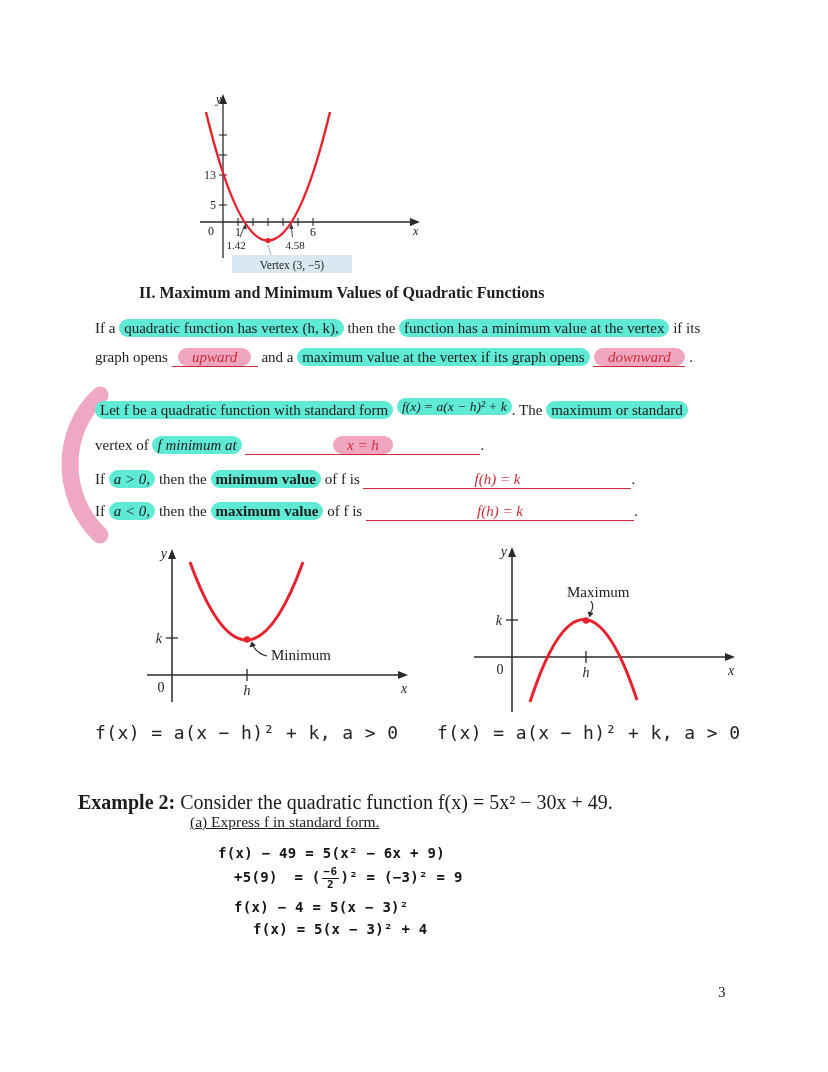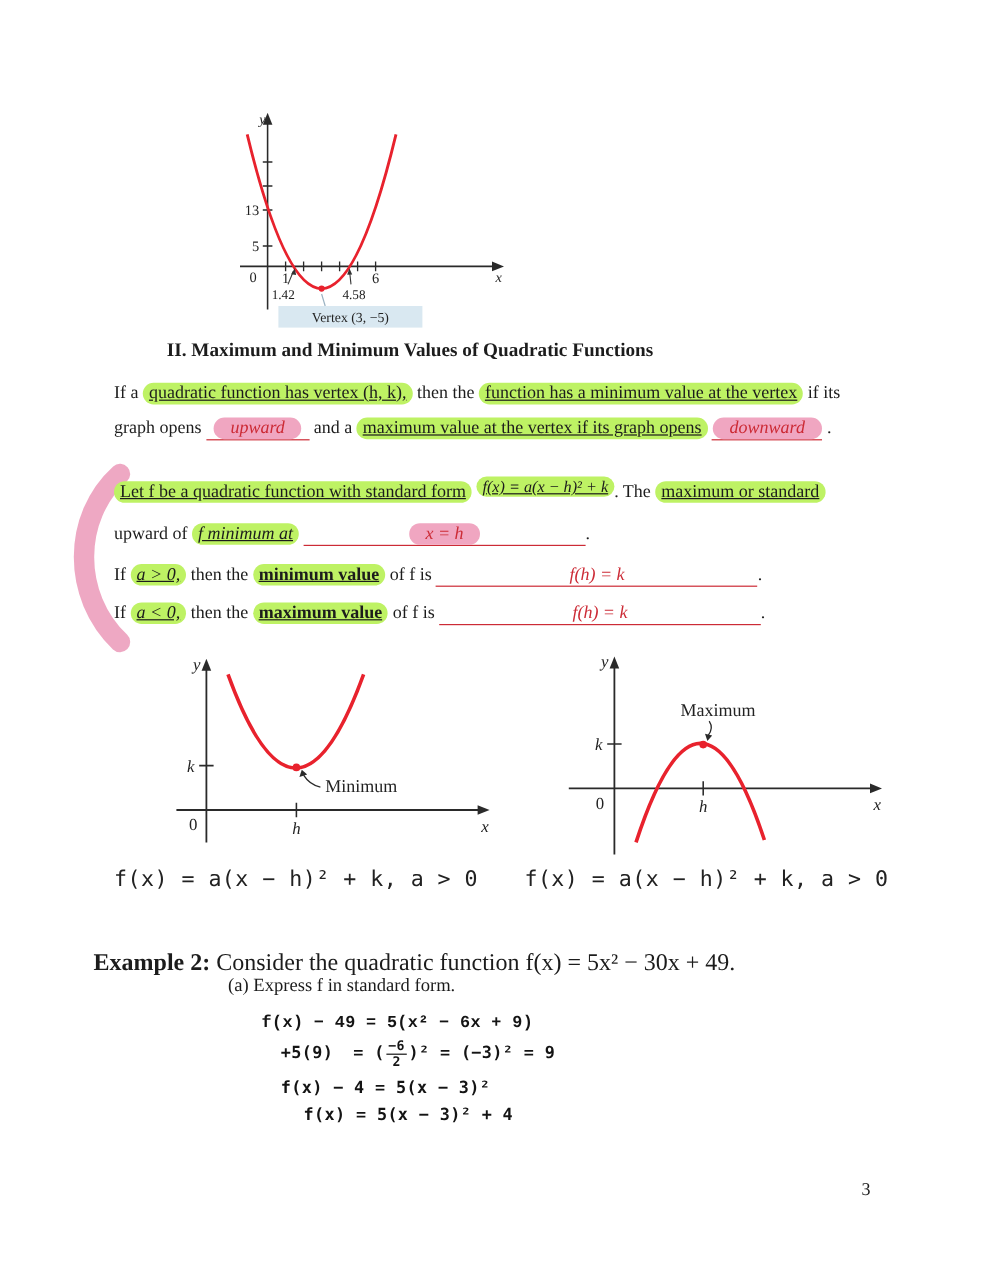--- a/index.html
+++ b/index.html
@@ -1,20 +1,20 @@
 <!DOCTYPE html>
 <html><head>
 <meta charset="utf-8">
 <style>
   html,body{margin:0;padding:0;}
   body{width:828px;height:1072px;background:#ffffff;position:relative;
        font-family:"Liberation Serif",serif;color:#1c1c1c;overflow:hidden;}
   .abs{position:absolute;}
   .line{white-space:nowrap;font-size:15px;color:#1c1c1c;}
-  .hl{background:#bef264;border-radius:9px;padding:1px 5px;text-decoration:underline;}
+  .hl{background:#5eead4;border-radius:9px;padding:1px 5px;}
   .hl-b{font-weight:bold;}
   .blank{display:inline-block;border-bottom:1.6px solid #cc2b36;text-align:center;
          vertical-align:baseline;height:17px;line-height:17px;}
   .blank .ans{font-style:italic;color:#cc2b36;}
   .blank .blob{background:#f0a6c1;border-radius:9px;padding:1px 14px;}
   .heading{font-weight:bold;font-size:16px;margin-left:44px;}
   .formula-mono{font-family:"DejaVu Sans Mono",monospace;font-size:18px;color:#222;
                 letter-spacing:0.4px;}
   .std-form{font-style:italic;font-size:13.5px;position:relative;top:-4px;}
   .hand{font-family:"DejaVu Sans Mono",monospace;font-weight:700;font-size:14px;
@@ -87,21 +87,21 @@
 
 <svg class="abs" style="left:36px;top:385px;" width="80" height="160" viewBox="0 0 80 160">
   <path d="M64,10 C24,46 24,112 64,150" fill="none" stroke="#ec9fbc" stroke-width="17" stroke-linecap="round" opacity="0.9"></path>
 </svg>
 
 <div class="abs line" style="left:95px;top:402px;">
   <span class="hl">Let f be a quadratic function with standard form</span>
   <span class="hl std-form">f(x) = a(x − h)² + k</span><span>. The </span><span class="hl">maximum or standard</span>
 </div>
 <div class="abs line" style="left:95px;top:437px;">
-  <span>upward of </span><span class="hl ital">f minimum at</span>
+  <span>vertex of </span><span class="hl ital">f minimum at</span>
   <span class="blank" style="width:235px;"><span class="blob ans">x = h</span></span><span>.</span>
 </div>
 <div class="abs line" style="left:95px;top:471px;">
   <span>If </span><span class="hl ital">a &gt; 0,</span><span> then the </span><span class="hl hl-b">minimum value</span><span> of f is </span>
   <span class="blank" style="width:268px;"><span class="ans">f(h) = k</span></span><span>.</span>
 </div>
 <div class="abs line" style="left:95px;top:503px;">
   <span>If </span><span class="hl ital">a &lt; 0,</span><span> then the </span><span class="hl hl-b">maximum value</span><span> of f is </span>
   <span class="blank" style="width:268px;"><span class="ans">f(h) = k</span></span><span>.</span>
 </div>
@@ -143,23 +143,23 @@
   <text x="126" y="135" font-size="14" font-style="italic" text-anchor="middle">h</text>
   <text x="107" y="55" font-size="15" class="fig-label">Maximum</text>
 </svg>
 
 <div class="abs formula-mono" style="left:95px;top:722px;">f(x) = a(x − h)² + k,  a &gt; 0</div>
 <div class="abs formula-mono" style="left:437px;top:722px;">f(x) = a(x − h)² + k,  a &gt; 0</div>
 
 <div class="abs line" style="left:78px;top:791px;font-size:20px;">
   <b>Example 2:</b><span>  Consider the quadratic function f(x) = 5x² − 30x + 49.</span>
 </div>
-<div class="abs line" style="left:190px;top:813px;font-size:15.5px;">(a)  Express f in standard form.</div>
+<div class="abs line" style="left:190px;top:813px;font-size:15.5px;text-decoration:underline;">(a)  Express f in standard form.</div>
 
-<div class="abs hand" style="left:218px;top:845px;font-family:Liberation Mono, monospace;">f(x) − 49 = 5(x² − 6x + 9)</div>
+<div class="abs hand" style="left:218px;top:845px;">f(x) − 49 = 5(x² − 6x + 9)</div>
 <div class="abs hand" style="left:234px;top:866px;">
   <span>+5(9)</span>
   <span style="margin-left:8px;">= (</span><span class="frac"><span class="num">−6</span><span class="den">2</span></span><span>)² = (−3)² = 9</span>
 </div>
 <div class="abs hand" style="left:234px;top:899px;">f(x) − 4 = 5(x − 3)²</div>
 <div class="abs hand" style="left:253px;top:921px;">f(x) = 5(x − 3)² + 4</div>
 
 <div class="abs" style="left:718px;top:984px;font-size:15px;">3</div>
 
 </body></html>

